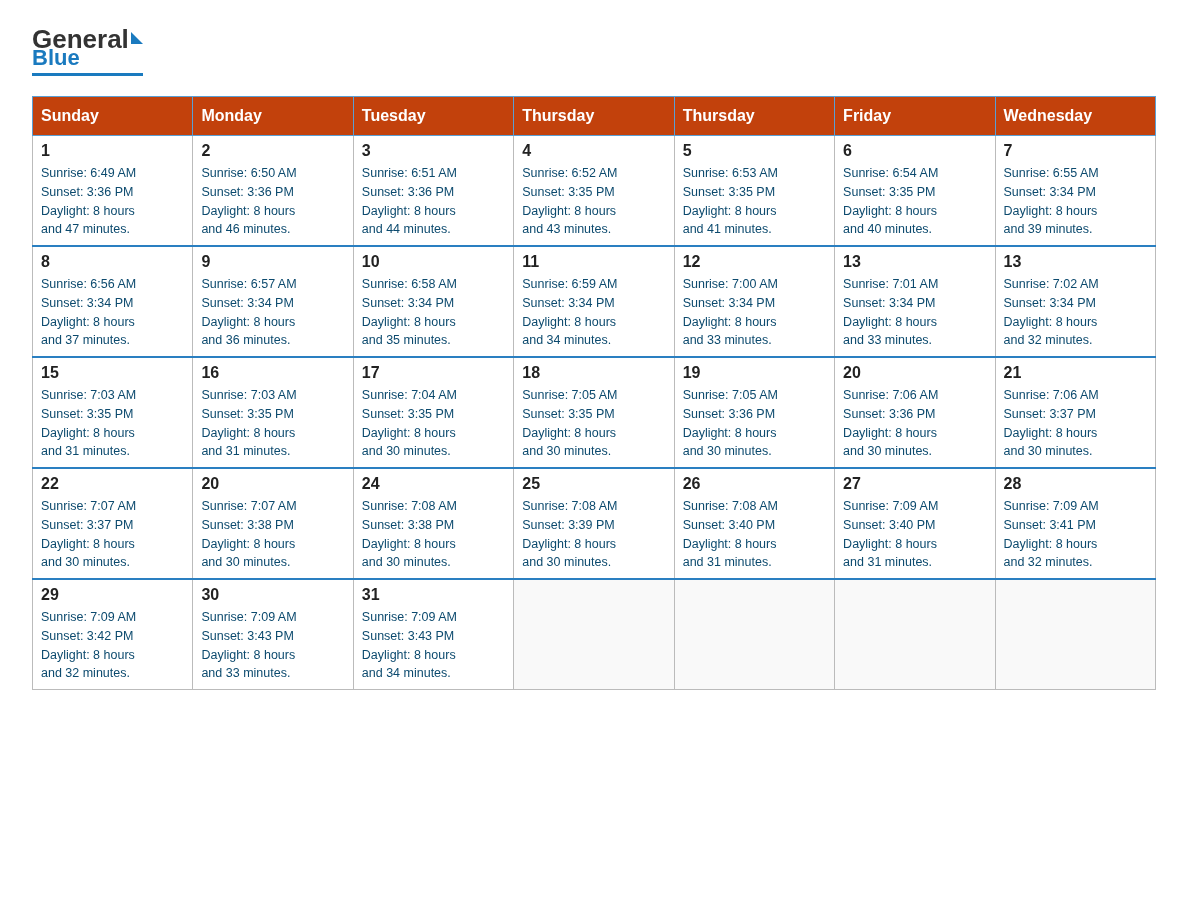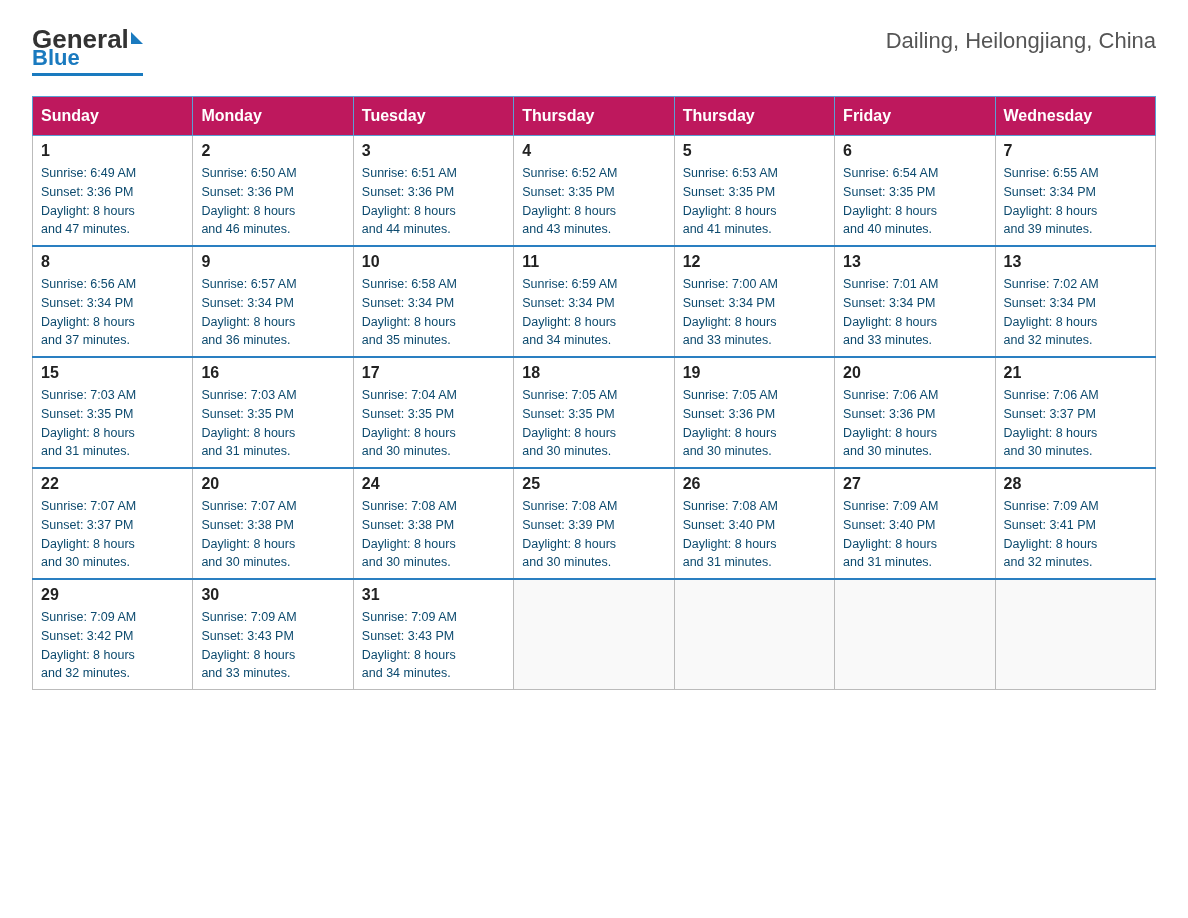--- a/index.html
+++ b/index.html
@@ -59,21 +59,21 @@
       font-size: 22px;
       color: #555;
       margin-top: 4px;
     }
     .calendar {
       width: 100%;
       border-collapse: collapse;
       border: 1px solid #aaa;
     }
     .calendar thead tr th {
-      background: #be185d;
+      background: #c2410c;
       color: #fff;
       font-size: 16px;
       font-weight: bold;
       padding: 10px 8px;
       text-align: left;
       border: 1px solid #5a9fd4;
     }
     .calendar tbody tr td {
       border: 1px solid #bbb;
       vertical-align: top;
@@ -109,21 +109,20 @@
       <span class="logo-general">General</span>
       <span class="logo-triangle"></span>
       <br>
     </div>
     <div style="display:flex;align-items:center;margin-top:-10px;">
       <span class="logo-blue" style="font-size:22px;font-weight:bold;margin-left:0;">Blue</span>
     </div>
     <div class="logo-underline"></div>
   </div>
   <div class="title-block">
-    <div class="subtitle">Dailing, Heilongjiang, China</div>
   </div>
 </div>
 
 <table class="calendar">
   <thead>
     <tr>
       <th>Sunday</th>
       <th>Monday</th>
       <th>Tuesday</th>
       <th>Thursday</th>

